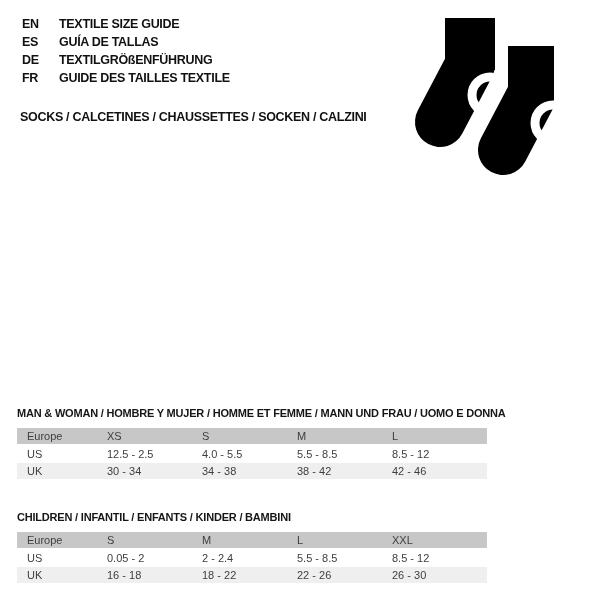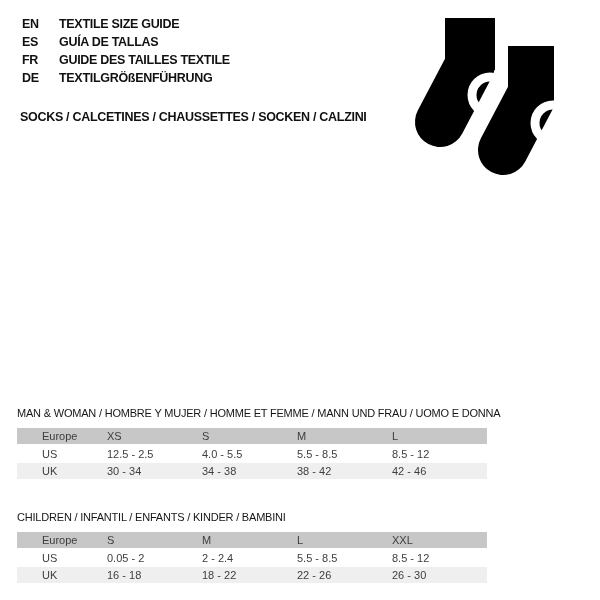--- a/index.html
+++ b/index.html
@@ -30,57 +30,57 @@
   }
 
   
   .socks-svg { position: absolute; left: 400px; top: 0; }
 
   
   .table-block { position: absolute; left: 17px; width: 470px; }
   .tb1 { top: 407px; }
   .tb2 { top: 511px; }
   .t-title {
-    font-size: 11px; font-weight: normal; color: #161616;
+    font-size: 11px; font-weight: bold; color: #161616;
     letter-spacing: -0.2px; line-height: 12px; white-space: nowrap;
   }
   .t-grid { margin-top: 9px; }
   .trow {
     display: grid;
     grid-template-columns: 90px 1fr 1fr 1fr 1fr;
     align-items: center;
     font-size: 11px; color: #3e3e3e;
   }
   .trow.head { height: 16px; background: #c7c7c7; margin-bottom: 2px; }
   .trow.r1 { height: 16px; background: #ffffff; margin-bottom: 1px; }
   .trow.r2 { height: 16px; background: #efefef; }
-  .cell-l { padding-left: 25px; text-align: left; }
+  .cell-l { padding-left: 10px; text-align: left; }
   .cell-c { text-align: left; }
 </style>
 </head>
 <body>
 
 <div class="canvas">
 
   <div class="lang-block">
     <div class="lang-row">
       <span class="lang-code">EN</span>
       <span class="lang-label">TEXTILE SIZE GUIDE</span>
     </div>
     <div class="lang-row">
       <span class="lang-code">ES</span>
       <span class="lang-label">GUÍA DE TALLAS</span>
     </div>
     <div class="lang-row">
+      <span class="lang-code">DE</span>
+      <span class="lang-label">TEXTILGRÖßENFÜHRUNG</span>
+    </div>
+    <div class="lang-row">
       <span class="lang-code">FR</span>
       <span class="lang-label">GUIDE DES TAILLES TEXTILE</span>
-    </div>
-    <div class="lang-row">
-      <span class="lang-code">DE</span>
-      <span class="lang-label">TEXTILGRÖßENFÜHRUNG</span>
     </div>
   </div>
 
   <div class="category-line">SOCKS / CALCETINES / CHAUSSETTES / SOCKEN / CALZINI</div>
 
   <svg class="socks-svg" width="180" height="192" viewBox="0 0 180 192" aria-hidden="true">
 
     <g transform="translate(15,18)">
       <rect x="30" y="0" width="50" height="52" fill="#000000"></rect>
       <line x1="55" y1="47" x2="25" y2="104" stroke="#000000" stroke-width="50" stroke-linecap="round"></line>

